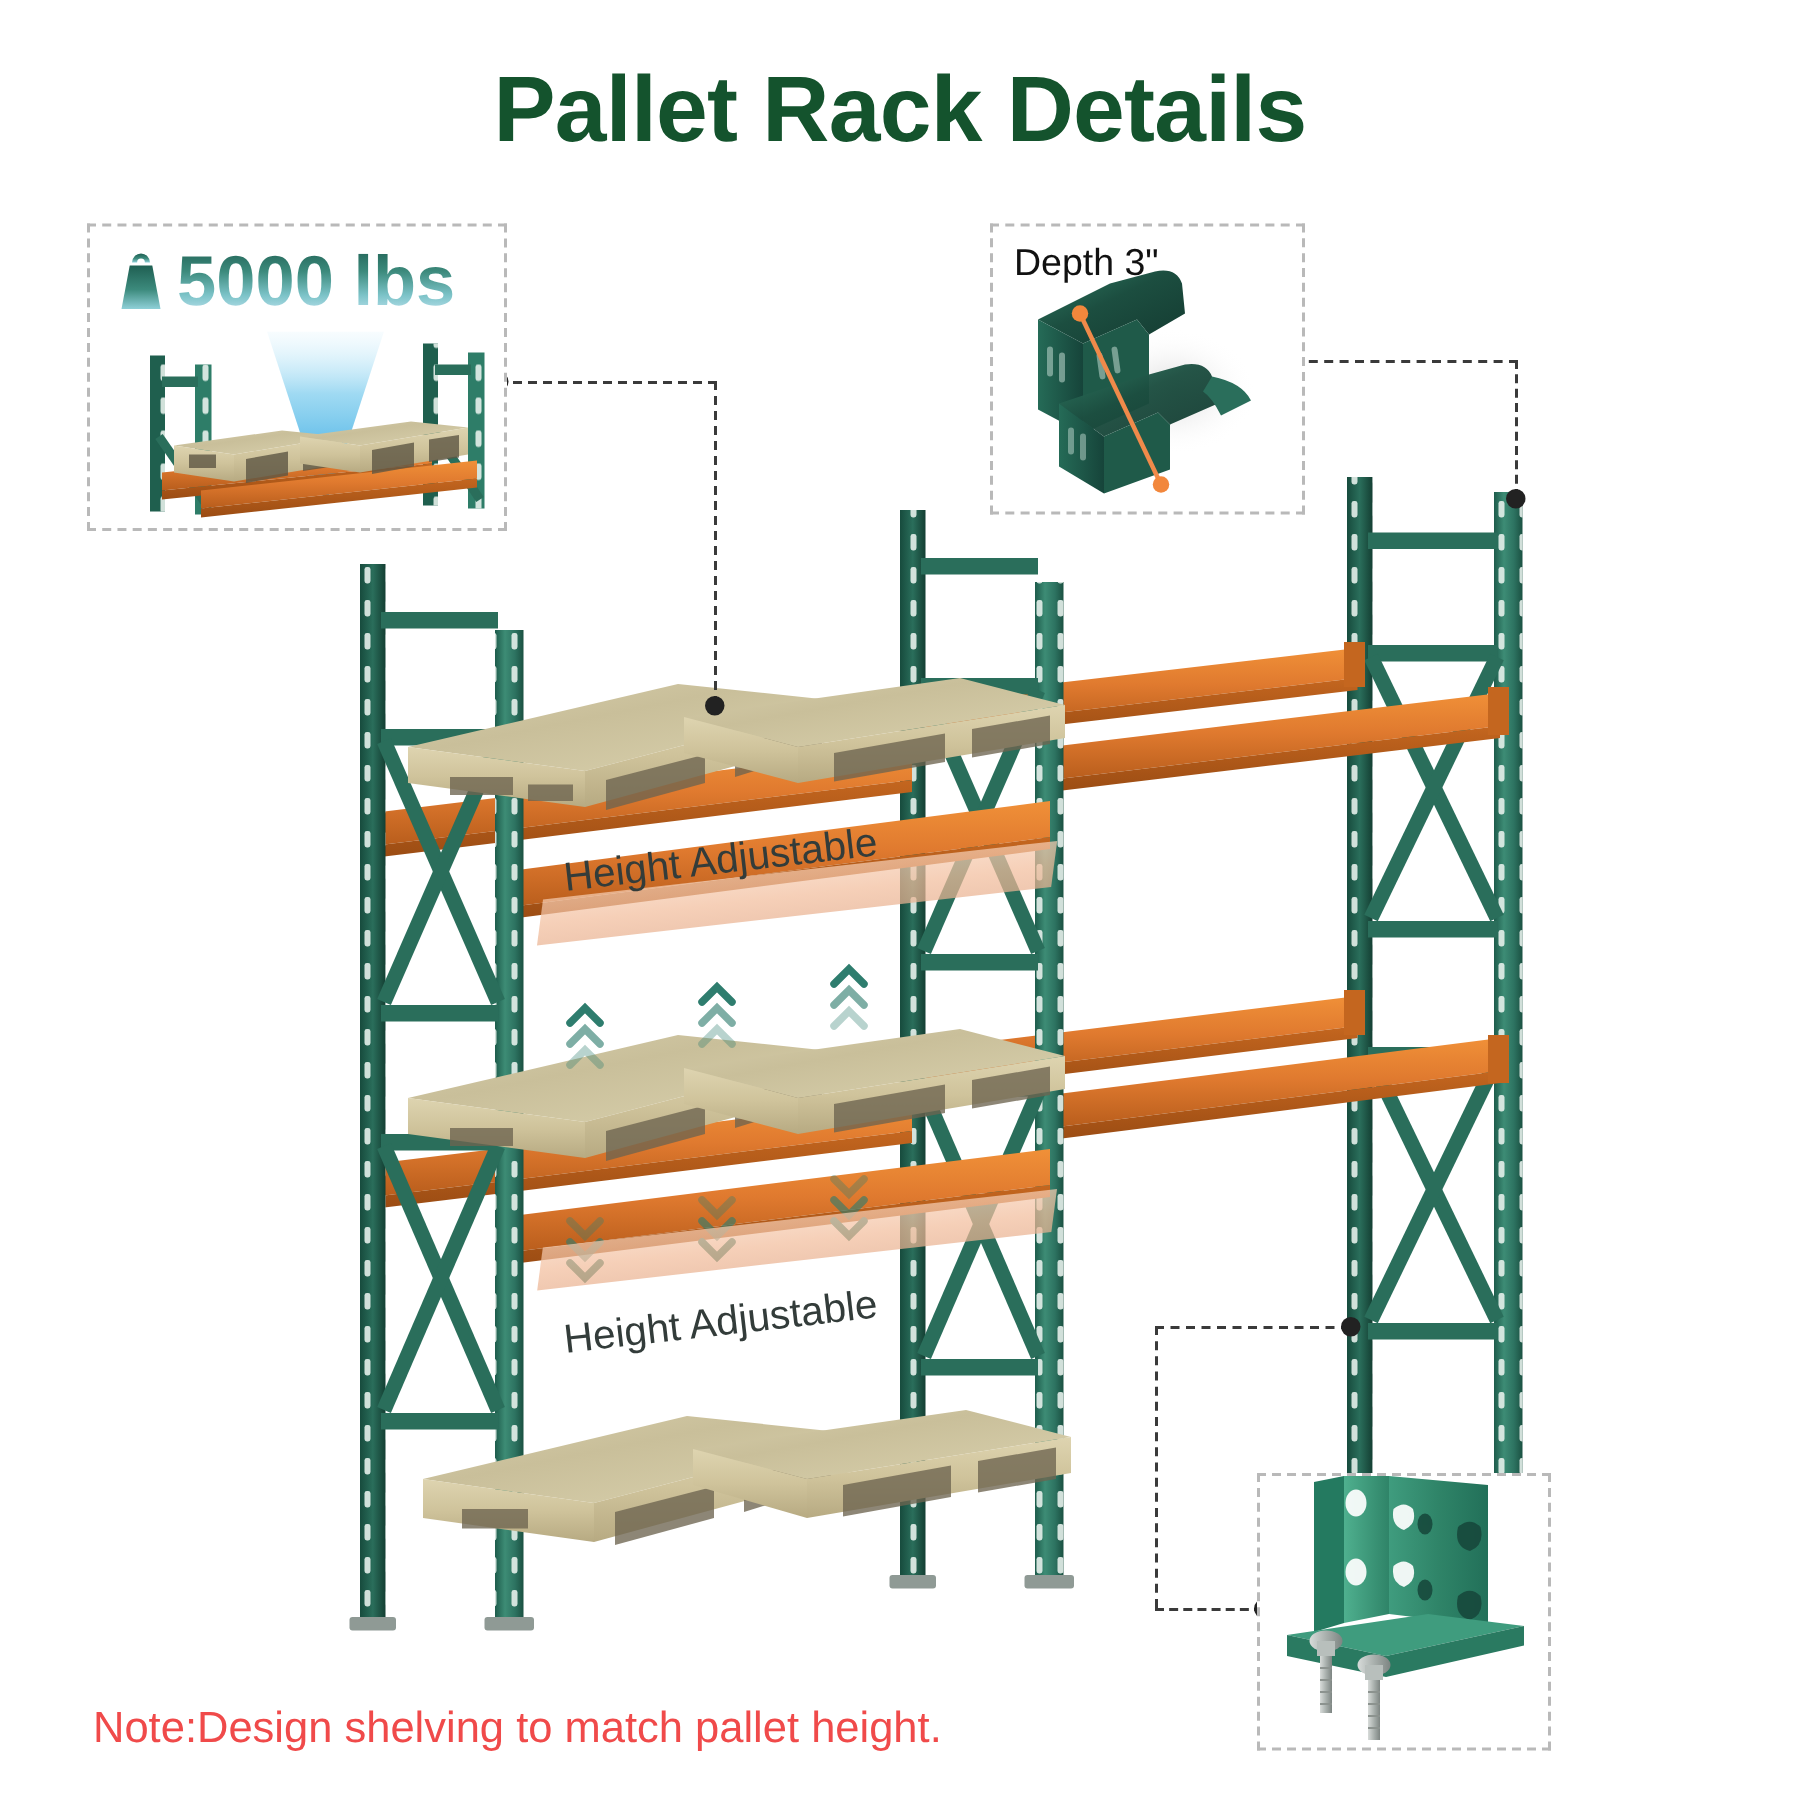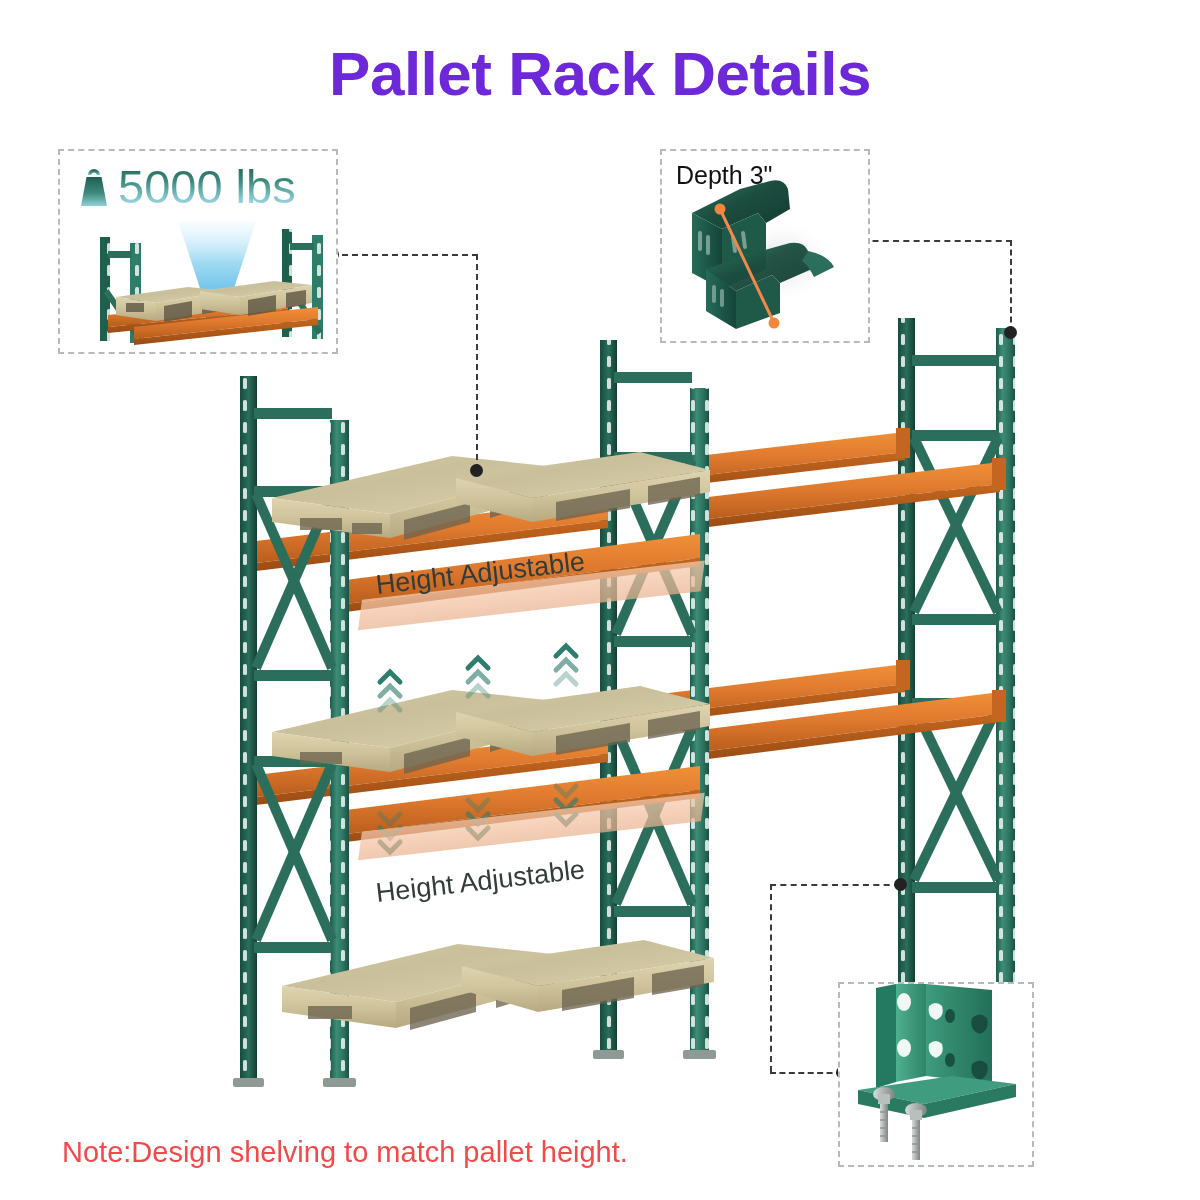--- a/index.html
+++ b/index.html
@@ -10,21 +10,21 @@
     overflow:hidden;
     position:relative;
   }
   #stage{position:absolute;left:0;top:0;width:1200px;height:1200px;}
 
   
   .title{
     position:absolute;left:0;top:38px;width:1200px;
     text-align:center;
     font-size:62px;font-weight:bold;
-    color:#6d28d9;
+    color:#14532d;
     letter-spacing:-0.5px;
     font-family:"Liberation Sans", sans-serif;
   }
 
   
   .note{
     position:absolute;left:62px;top:1136px;
     font-size:29px;color:#f04a4a;
     font-family:"Liberation Sans", sans-serif;
     white-space:nowrap;
@@ -47,21 +47,21 @@
   .lead-v{position:absolute;width:0;border-left:2px dashed #3a3a3a;}
   .lead-dot{position:absolute;width:13px;height:13px;border-radius:50%;background:#222;}
 
   
   .load-head{
     position:absolute;left:14px;top:12px;
     display:flex;align-items:center;gap:4px;
   }
   .weight-icon{width:40px;height:42px;display:block;}
   .load-text{
-    font-size:47px;font-weight:normal;line-height:1;
+    font-size:47px;font-weight:bold;line-height:1;
     background:linear-gradient(180deg,#1f5f52 0%,#3c8a7c 38%,#7cc3c8 72%,#bfe3ef 100%);
     -webkit-background-clip:text;background-clip:text;
     color:transparent;-webkit-text-fill-color:transparent;
     font-family:"Liberation Sans", sans-serif;
     white-space:nowrap;
   }
 
   
   .cone{position:absolute;left:112px;top:70px;width:90px;height:112px;}
 

